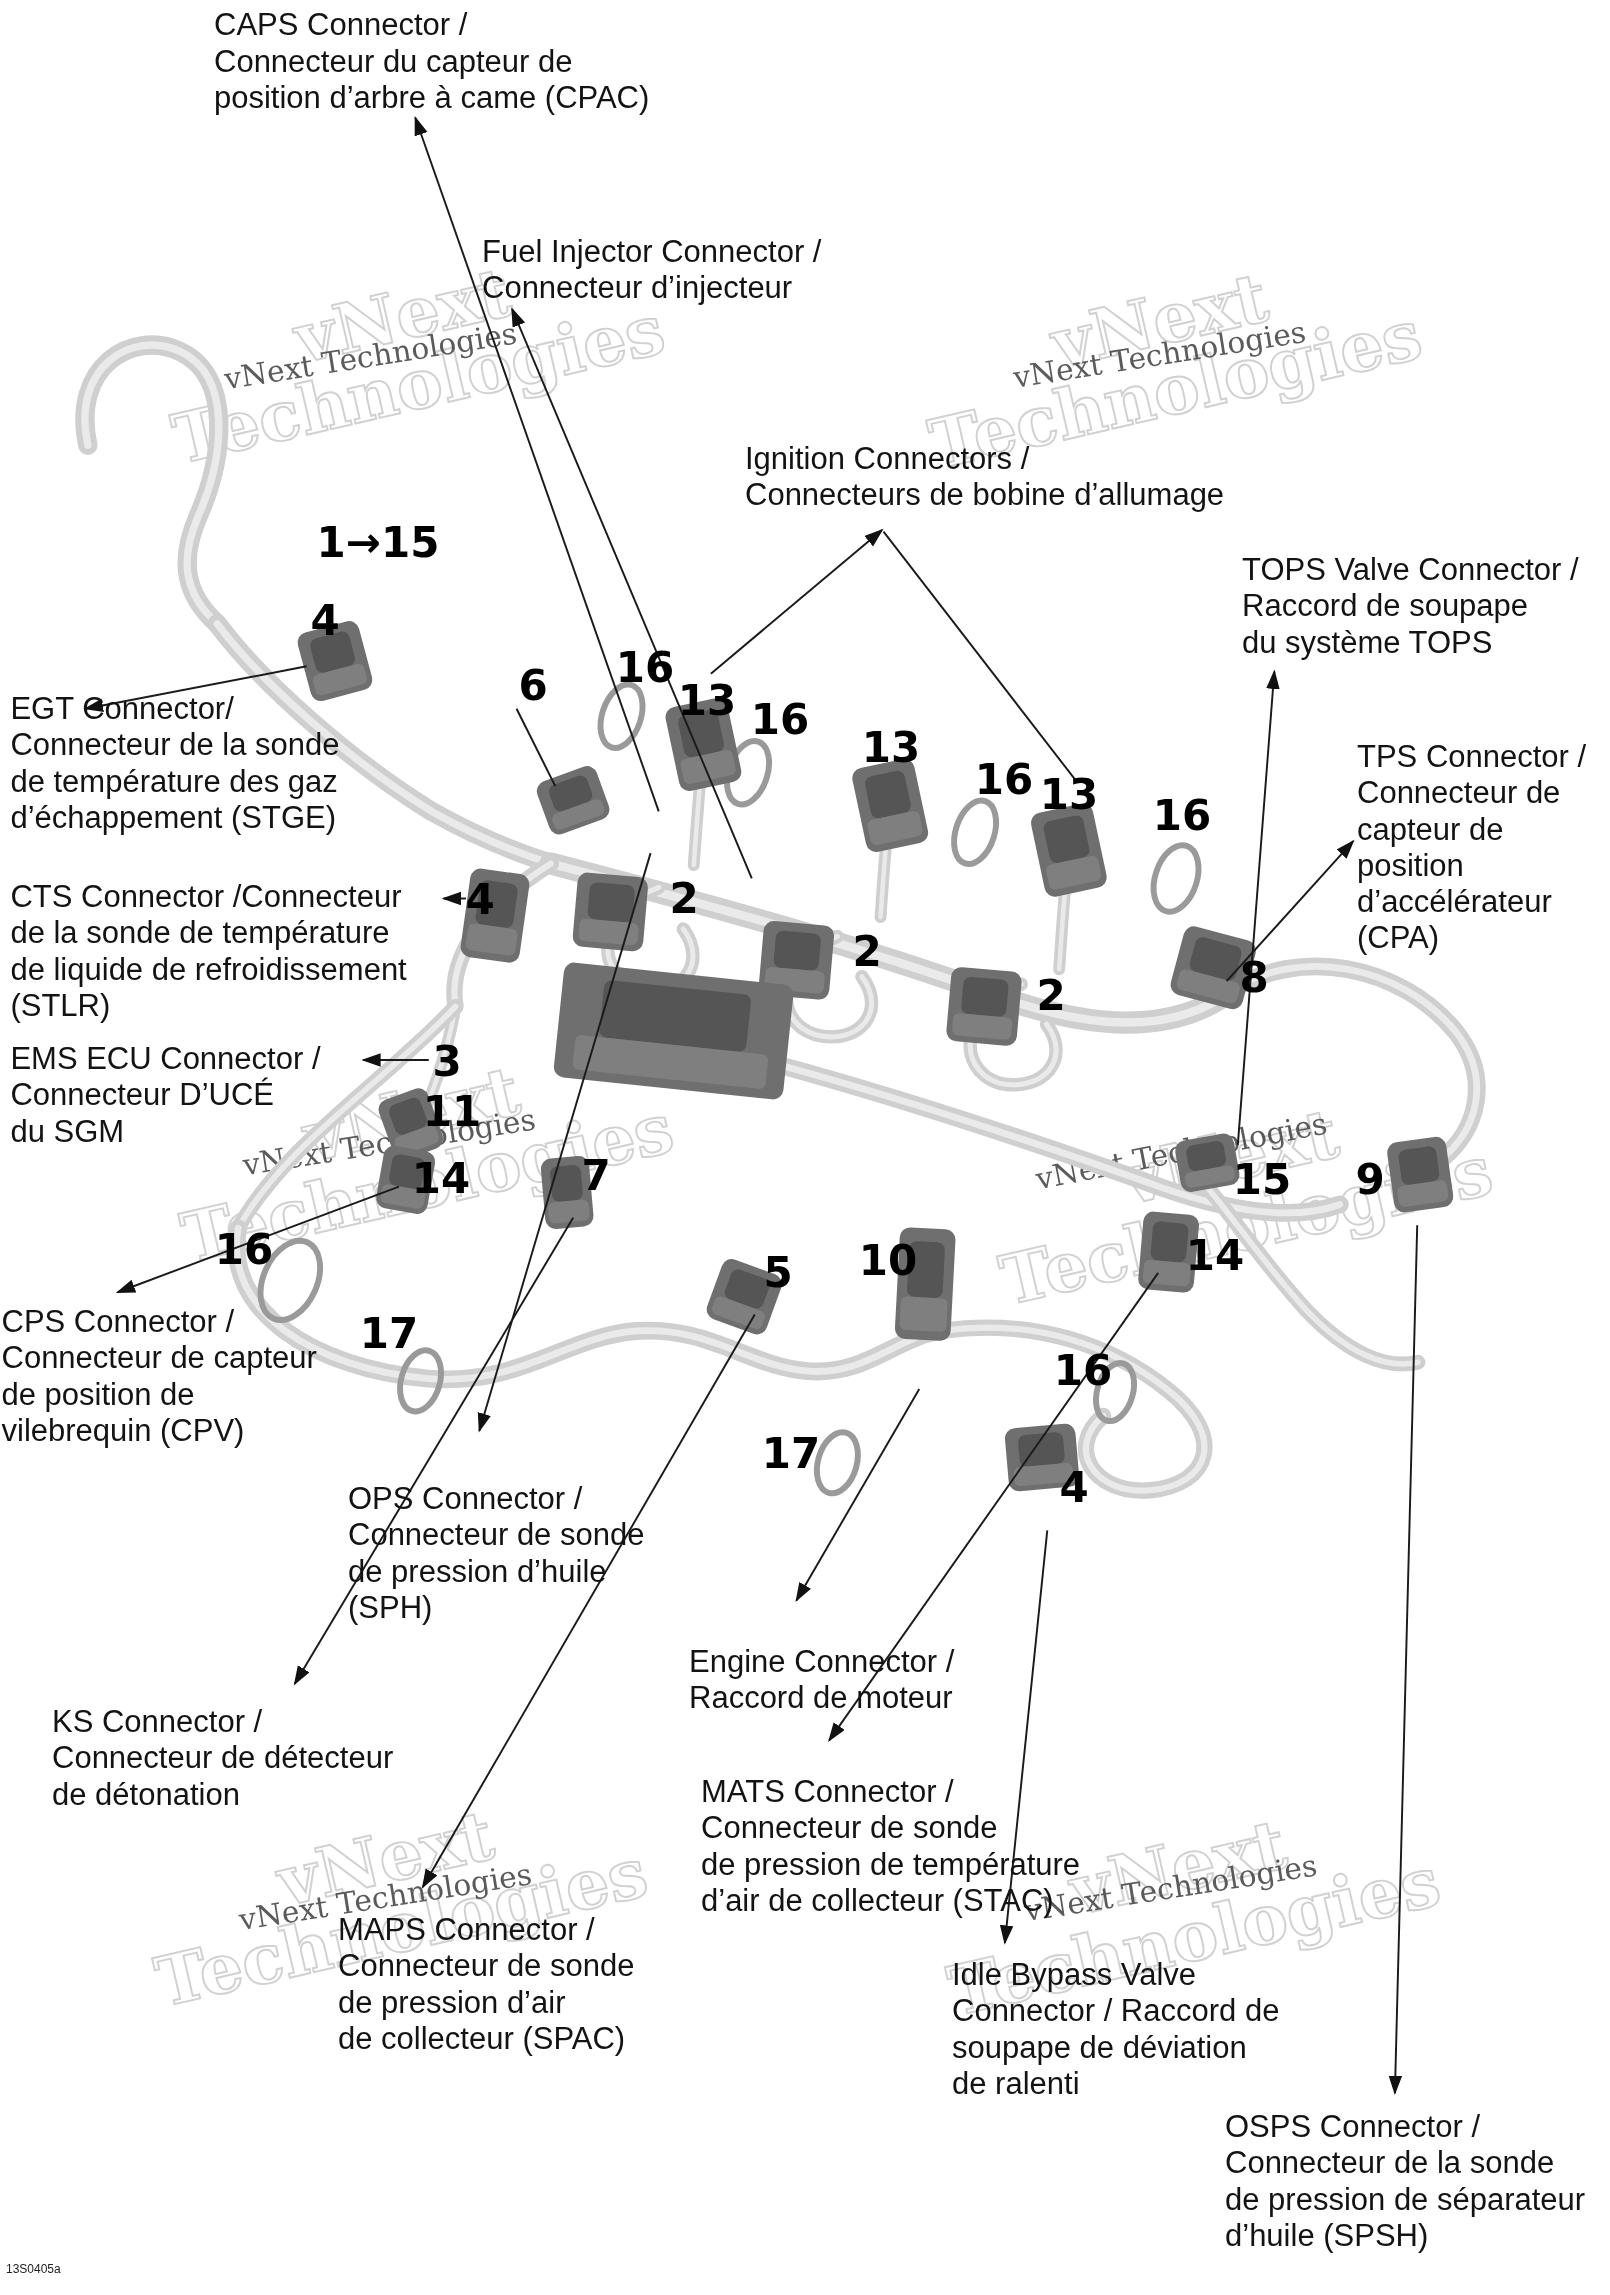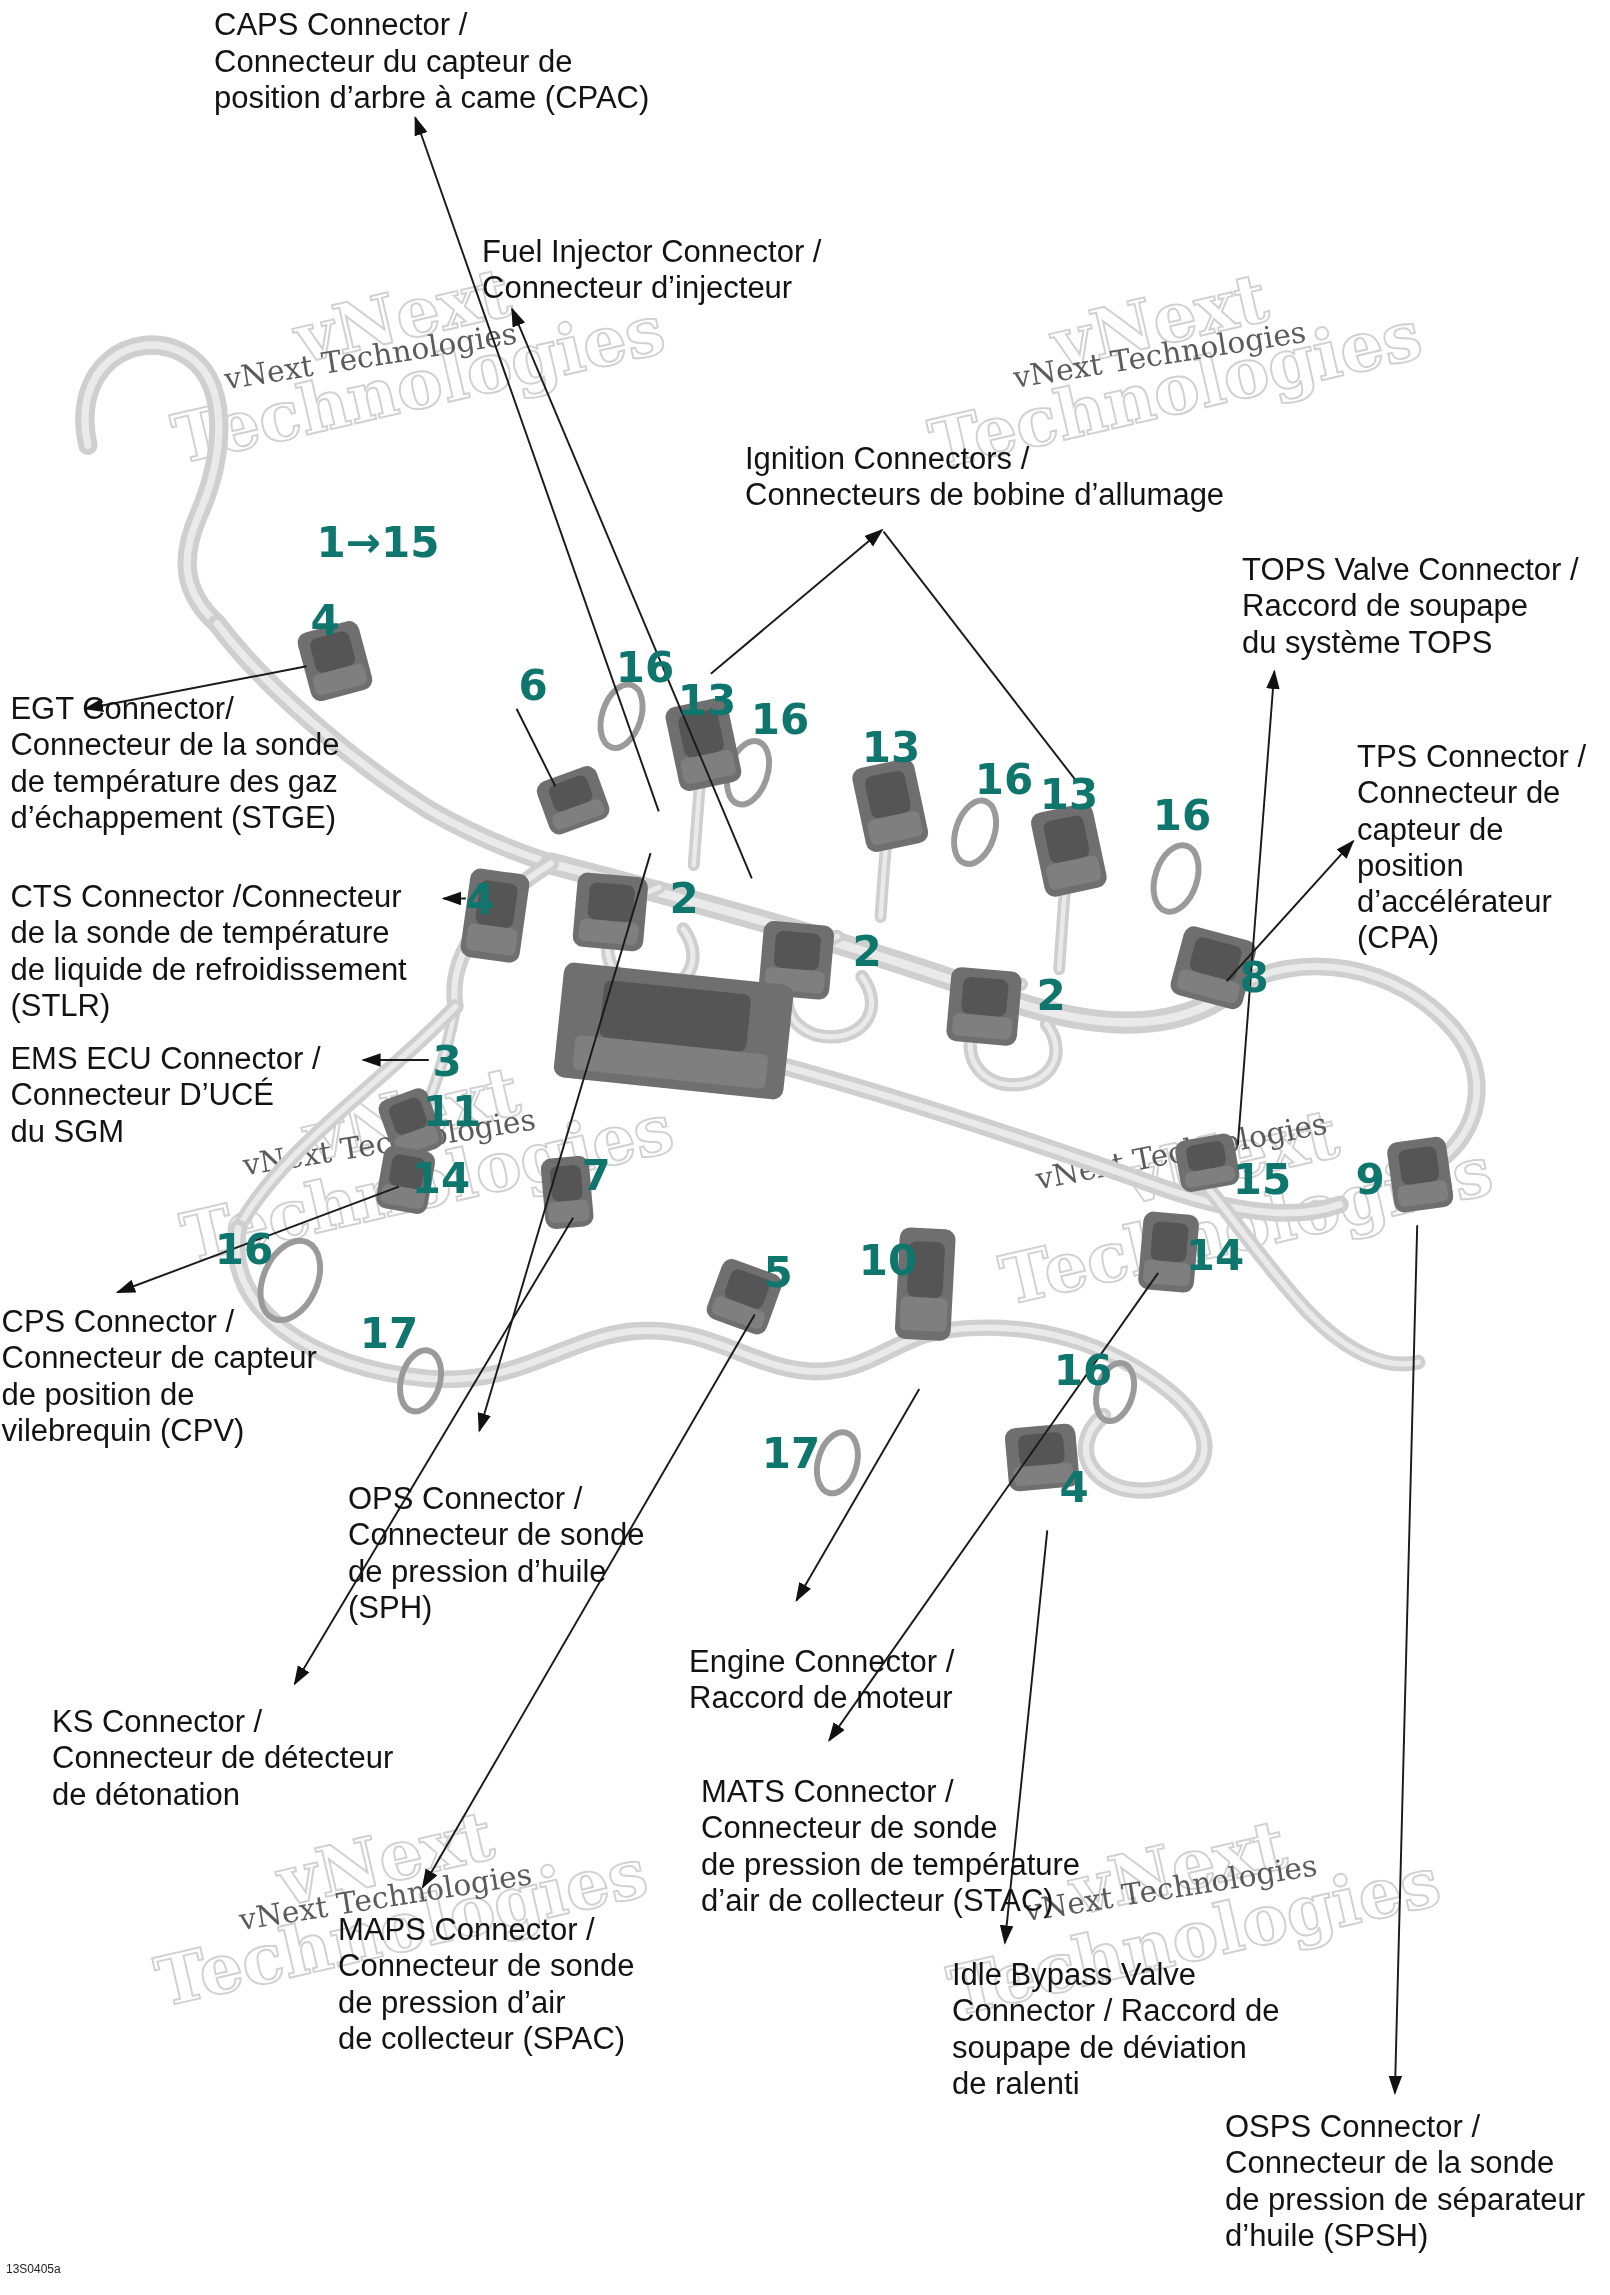--- a/index.html
+++ b/index.html
@@ -2,21 +2,21 @@
 <html style="font-size:12px"><head>
 <meta charset="utf-8">
 <style>
   html,body{margin:0;padding:0;background:#ffffff;}
   #stage{position:relative;width:1610px;height:2295px;background:#ffffff;overflow:hidden;
          font-family:"Liberation Sans",sans-serif;}
   #art{position:absolute;left:0;top:0;width:1610px;height:2295px;}
   .label{position:absolute;white-space:pre-line;font-size:31px;line-height:1.17;color:#131313;}
   .callout{position:absolute;transform:translate(-50%,-50%);
            font-family:"DejaVu Sans","Liberation Sans",sans-serif;
-           font-weight:700;font-size:42px;color:#0f766e;white-space:nowrap;}
+           font-weight:700;font-size:42px;color:#000000;white-space:nowrap;}
   .figcode{position:absolute;left:6px;top:2262px;font-size:12px;color:#222;}
   .wm-outline{fill:none;stroke:#c9c9c9;stroke-width:2.6px;
               font-family:"DejaVu Serif",serif;font-weight:700;font-size:92px;opacity:.85;}
   .wm-solid{fill:#4a4a4a;font-family:"DejaVu Serif",serif;font-size:40px;opacity:.9;}
 </style>
 </head>
 <body>
 
 <div id="stage">
   <svg id="art" viewBox="0 0 2163 3083" xmlns="http://www.w3.org/2000/svg">

